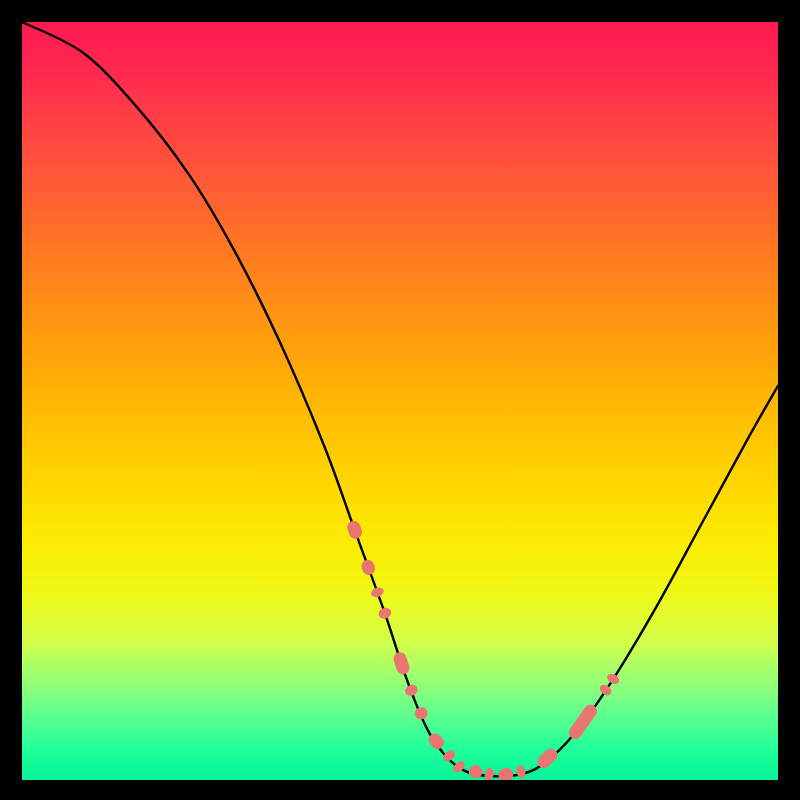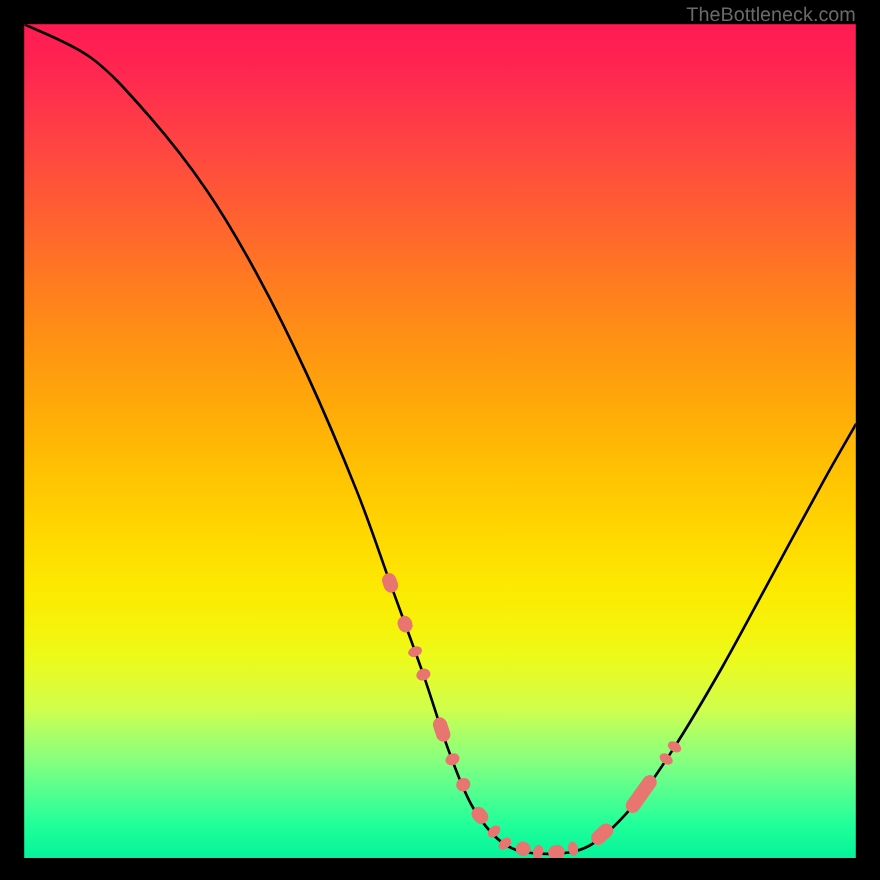--- a/index.html
+++ b/index.html
@@ -91,14 +91,13 @@
         <rect x="-4.54" y="-6.50" width="9.07" height="13" rx="6.50" fill="#e97570" transform="translate(467.21,752.39) rotate(11.34)"></rect>
         <rect x="-7.56" y="-6.50" width="15.12" height="13" rx="6.50" fill="#e97570" transform="translate(483.84,752.69) rotate(-11.34)"></rect>
         <rect x="-4.54" y="-6.50" width="9.07" height="13" rx="6.50" fill="#e97570" transform="translate(498.96,749.66) rotate(-11.34)"></rect>
         <rect x="-11.34" y="-6.50" width="22.68" height="13" rx="6.50" fill="#e97570" transform="translate(525.42,736.40) rotate(-42.06)"></rect>
         <rect x="-19.66" y="-6.50" width="39.31" height="13" rx="6.50" fill="#e97570" transform="translate(560.95,699.79) rotate(-54.53)"></rect>
         <rect x="-4.54" y="-6.50" width="9.07" height="13" rx="6.50" fill="#e97570" transform="translate(583.63,667.95) rotate(-54.53)"></rect>
         <rect x="-4.54" y="-6.50" width="9.07" height="13" rx="6.50" fill="#e97570" transform="translate(591.19,656.93) rotate(-59.10)"></rect>
       </g>
   </svg>
 
-  <div class="attribution">TheBottleneck.com</div>
 </div>
 
 </body></html>

